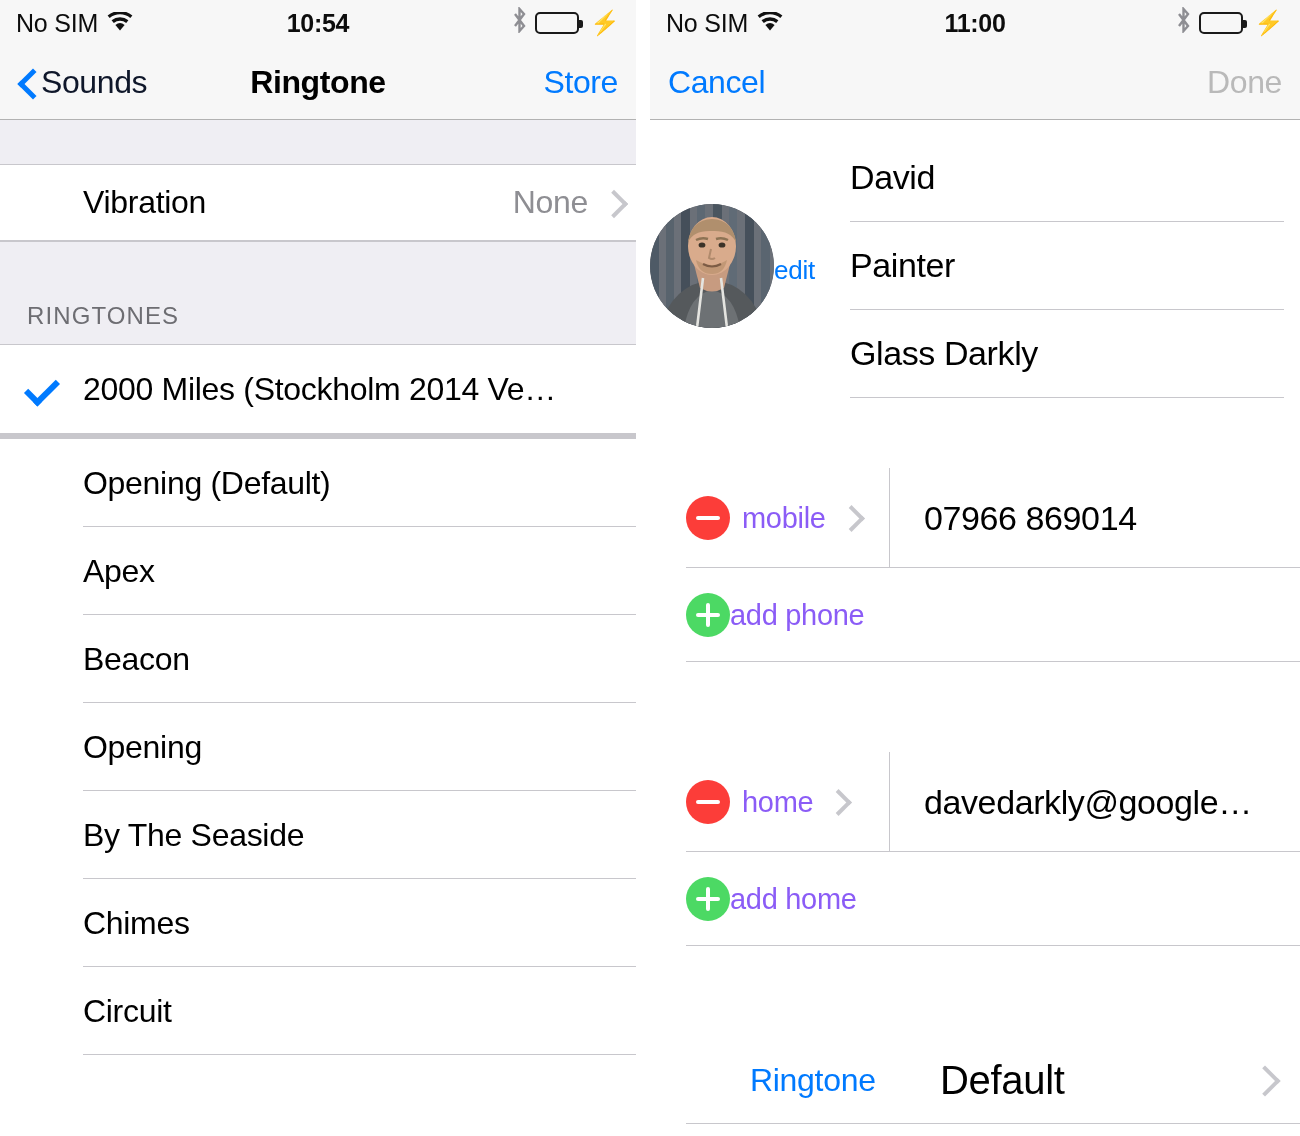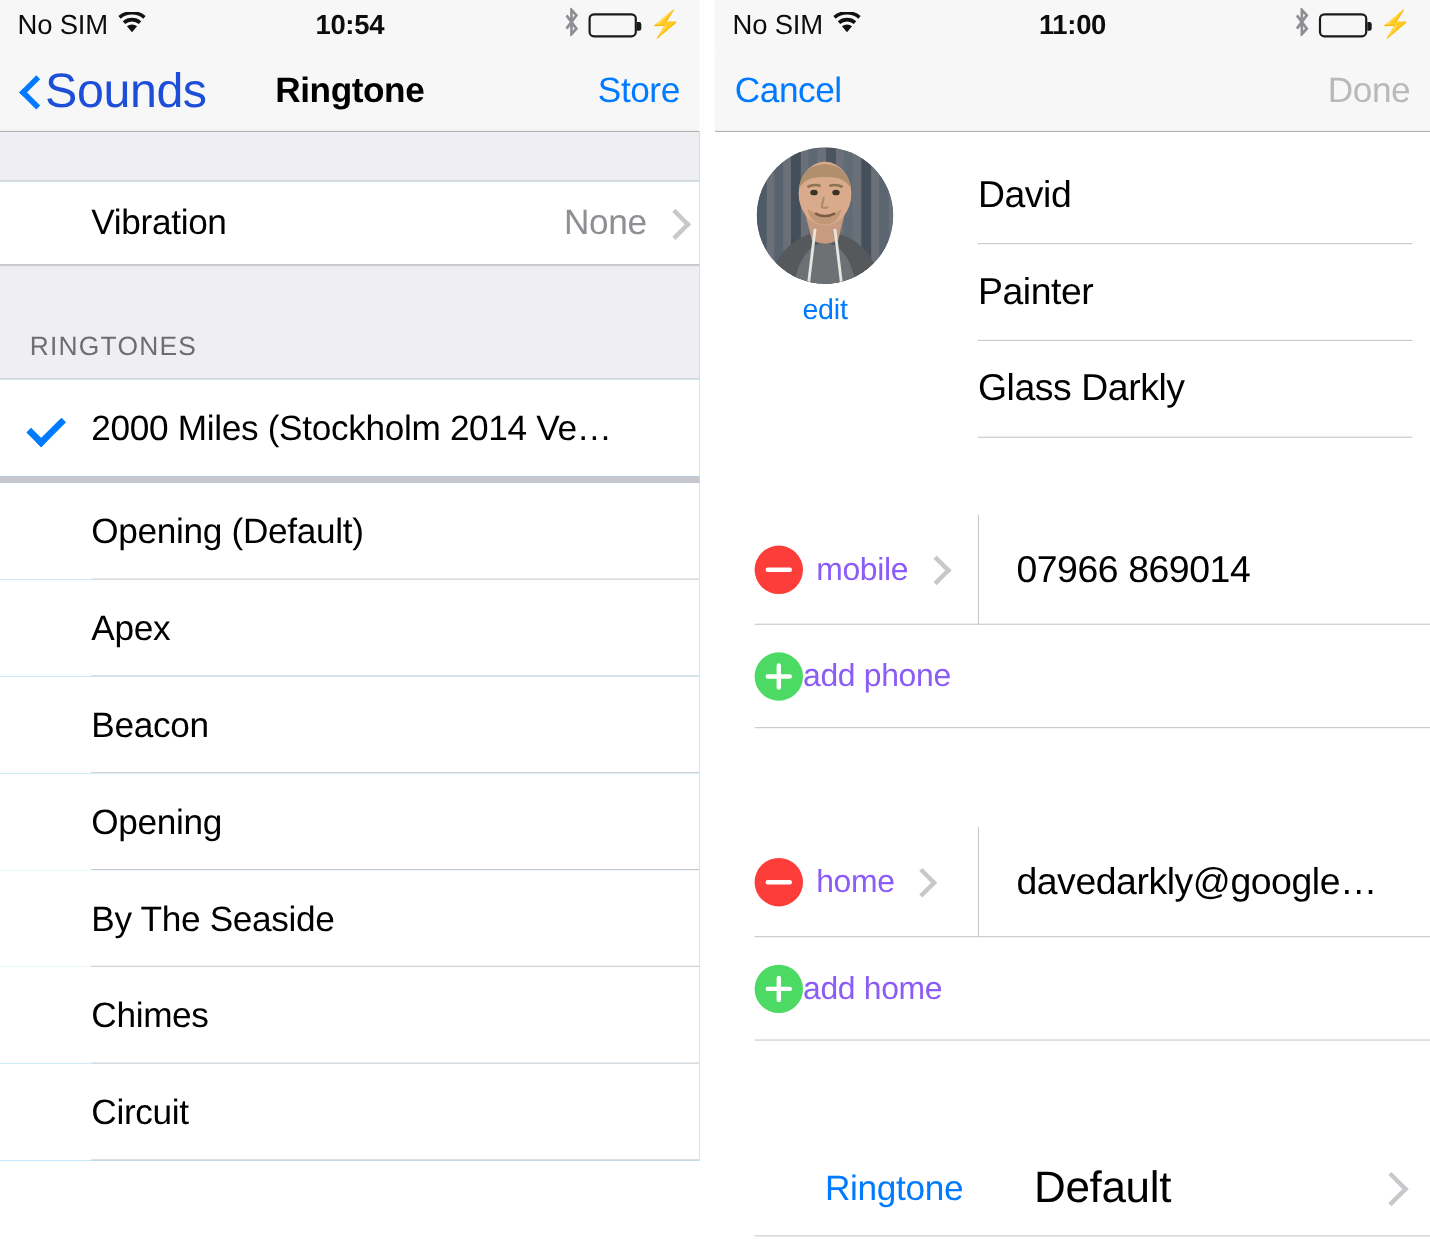--- a/index.html
+++ b/index.html
@@ -63,21 +63,21 @@
   .nav-back { display:flex; align-items:center; gap: 4px; cursor: pointer; }
   .chev-back {
     width: 15px; height: 26px; position: relative; margin-right: 4px;
   }
   .chev-back::before{
     content:""; position:absolute; left:4px; top:3px;
     width: 17px; height: 17px;
     border-left: 5px solid #007aff; border-bottom: 5px solid #007aff;
     transform: rotate(45deg);
   }
-  .nav-back-label { color: #1d4ed8; font-size: 44px; letter-spacing: -0.4px; }
+  .nav-back-label { color: #0f172a; font-size: 32px; letter-spacing: -0.4px; }
   .nav-title {
     position:absolute; left:0; right:0; text-align:center;
     font-size: 32px; font-weight: bold; color: #000; letter-spacing: -0.4px;
     pointer-events:none;
   }
   .nav-right { margin-left:auto; color:#007aff; font-size: 32px; letter-spacing:-0.4px; cursor:pointer;}
   .nav-left-plain { color:#007aff; font-size: 32px; letter-spacing:-0.4px; cursor:pointer; }
   .nav-right-disabled { margin-left:auto; color:#b9b9b9; font-size: 32px; letter-spacing:-0.4px; }
 
   
@@ -129,28 +129,28 @@
     content:""; position:absolute; left:2px; top:0;
     width: 26px; height: 13px;
     border-left: 6px solid #007aff; border-bottom: 6px solid #007aff;
     transform: rotate(-45deg);
   }
   .thick-sep { height: 6px; background:#c8c7cc; }
 
   
   .rp-body { background:#ffffff; }
   .contact-head { display:flex; padding: 14px 0 0 0; }
-  .avatar-col { width: 200px; flex:none; display:flex; flex-direction:column; align-items:center; }
+  .avatar-col { width: 200px; flex:none; display:flex; flex-direction:row; align-items:center; }
   .avatar {
     width: 124px; height: 124px; border-radius: 50%;
     overflow:hidden; position:relative; background:#5b6068;
   }
   .avatar svg { display:block; }
   .edit-link { color:#007aff; font-size: 26px; margin-top: 8px; letter-spacing:-0.2px; cursor:pointer; }
-  .fields-col { flex: 1; padding-right: 16px; margin-left: 39px; }
+  .fields-col { flex: 1; padding-right: 16px; }
   .field-row {
     height: 88px; display:flex; align-items:center;
     border-bottom: 1px solid #c8c7cc;
     font-size: 34px; color:#000; letter-spacing:-0.4px;
   }
   .spacer-block { height: 70px; background:#fff; }
   .spacer-block-lg { height: 90px; background:#fff; }
 
   .multi-row { display:flex; align-items:stretch; height: 100px; position:relative; }
   .multi-left {

